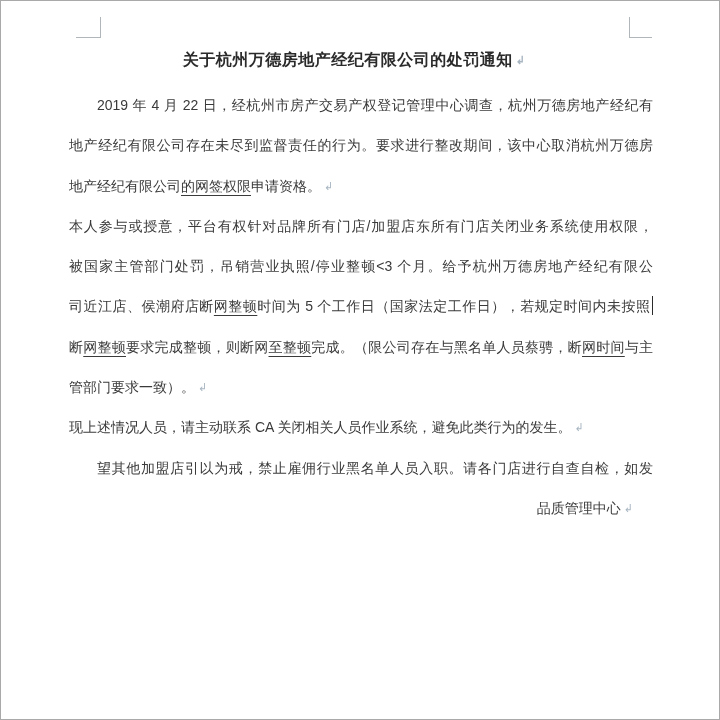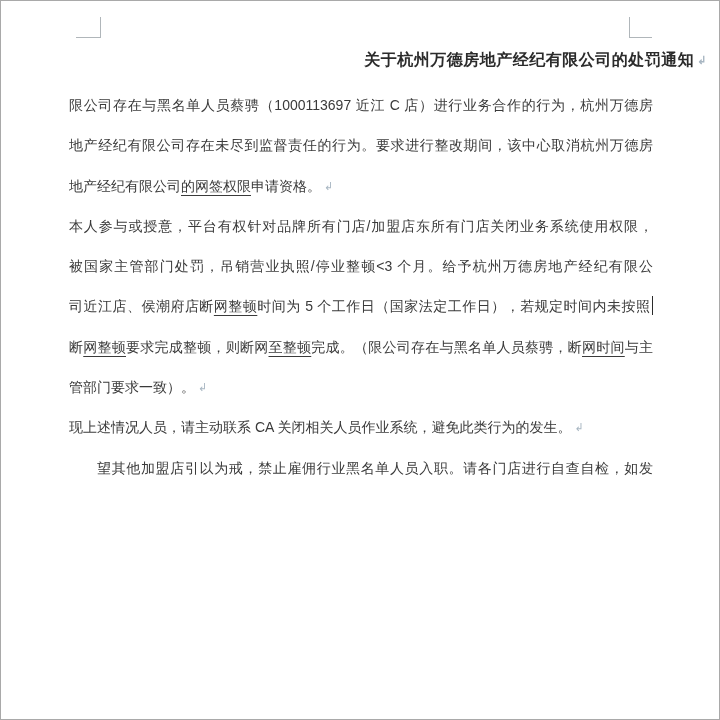--- a/index.html
+++ b/index.html
@@ -15,21 +15,21 @@
   .crop-left{
     position:absolute;left:75px;top:16px;width:24px;height:20px;
     border-right:1px solid #b0b6ba;border-bottom:1px solid #b0b6ba;
   }
   .crop-right{
     position:absolute;left:628px;top:16px;width:22px;height:20px;
     border-left:1px solid #b0b6ba;border-bottom:1px solid #b0b6ba;
   }
   .doc-title{
     position:absolute;top:46px;left:0;right:12px;
-    text-align:right;
+    text-align:center;
     font-size:16px;font-weight:bold;color:#2b2b2b;
     line-height:26px;
     letter-spacing:0.5px;
   }
   .content{
     position:absolute;left:68px;top:84px;width:584px;
     color:#3a3a3a;font-size:14px;
   }
   .line{
     height:40.3px;line-height:40.3px;
@@ -70,25 +70,26 @@
 <div class="screen">
 
   <div class="crop-left"></div>
   <div class="crop-right"></div>
 
   <div class="doc-title">
     <span>关于杭州万德房地产经纪有限公司的处罚通知</span><span class="pilcrow">↲</span>
   </div>
 
   <div class="content">
-      <div class="line justify"><span class="seg">限公司存在与黑名单人员蔡骋（1000113697 近江 C 店）进行业务合作的行为，杭州万德房</span></div>
+      <div class="line indent justify"><span class="seg">2019 年 4 月 22 日，经杭州市房产交易产权登记管理中心调查，杭州万德房地产经纪有</span></div>
       <div class="line justify"><span class="seg">地产经纪有限公司存在未尽到监督责任的行为。要求进行整改期间，该中心取消杭州万德房</span></div>
       <div class="line"><span class="seg">地产经纪有限公司</span><span class="squiggle">的网签权限</span><span class="seg">申请资格。</span><span class="pilcrow">↲</span></div>
       <div class="line justify"><span class="seg">本人参与或授意，平台有权针对品牌所有门店/加盟店东所有门店关闭业务系统使用权限，</span></div>
       <div class="line justify"><span class="seg">被国家主管部门处罚，吊销营业执照/停业整顿&lt;3 个月。给予杭州万德房地产经纪有限公</span></div>
       <div class="line justify"><span class="seg">司近江店、侯潮府店断</span><span class="squiggle">网整顿</span><span class="seg">时间为 5 个工作日（国家法定工作日），若规定时间内未按照</span><span class="caret"></span></div>
       <div class="line justify"><span class="seg">断</span><span class="squiggle">网整顿</span><span class="seg">要求完成整顿，则断网</span><span class="squiggle">至整顿</span><span class="seg">完成。（限公司存在与黑名单人员蔡骋，断</span><span class="squiggle">网时间</span><span class="seg">与主</span></div>
       <div class="line"><span class="seg">管部门要求一致）。</span><span class="pilcrow">↲</span></div>
       <div class="line"><span class="seg">现上述情况人员，请主动联系 CA 关闭相关人员作业系统，避免此类行为的发生。</span><span class="pilcrow">↲</span></div>
       <div class="line indent justify"><span class="seg">望其他加盟店引以为戒，禁止雇佣行业黑名单人员入职。请各门店进行自查自检，如发</span></div>
+      <div class="line right" style="padding-right: 20px;"><span class="seg">品质管理中心</span><span class="pilcrow">↲</span></div>
     </div>
 
 </div>
 
 </body></html>

